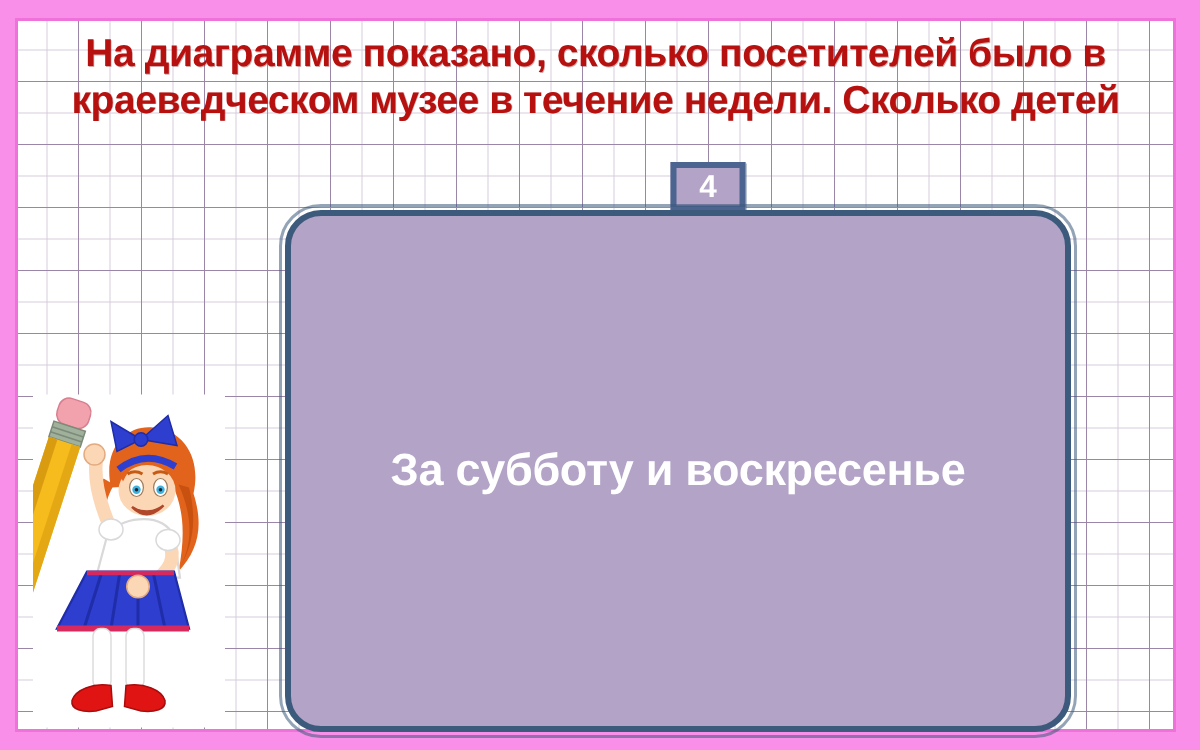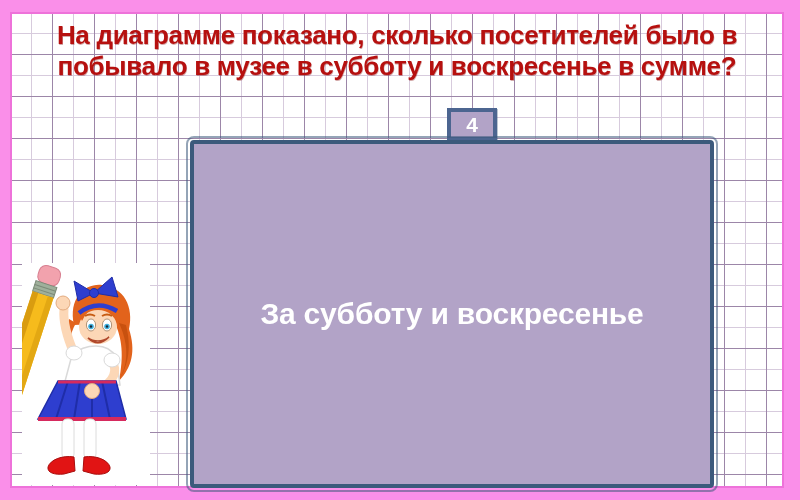--- a/index.html
+++ b/index.html
@@ -47,21 +47,21 @@
     color:var(--answer-white);
     font-weight:bold;font-size:21px;
     display:flex;align-items:center;justify-content:center;
     box-shadow:1px 1px 0 rgba(60,90,124,.35);
   }
 
   .panel{
     position:absolute;left:180px;top:128px;width:524px;height:348px;
     background:var(--panel-fill);
     border:4px solid var(--panel-border);
-    border-radius:4px;
+    border-radius:24px;
     outline:2px solid rgba(60,90,124,.55);
     outline-offset:2px;
     display:flex;align-items:center;justify-content:center;
   }
   .answer{
     text-align:center;
     color:var(--answer-white);
     font-weight:bold;
     font-size:30px;line-height:40px;
     letter-spacing:-0.2px;
@@ -74,21 +74,21 @@
   .girl svg{display:block;width:100%;height:100%;}
 </style>
 </head>
 <body>
 
 <div class="stage">
   <div class="canvas">
 
     <div class="question">
       <div>На диаграмме показано, сколько посетителей было в</div>
-      <div>побывало в музее в субботу и воскресенье в сумме?</div>
+      <div>краеведческом музее в течение недели. Сколько детей</div>
     </div>
 
     <div class="numbox">4</div>
 
     <div class="panel">
       <div class="answer">
         <div>За субботу и воскресенье</div>
       </div>
     </div>
 

